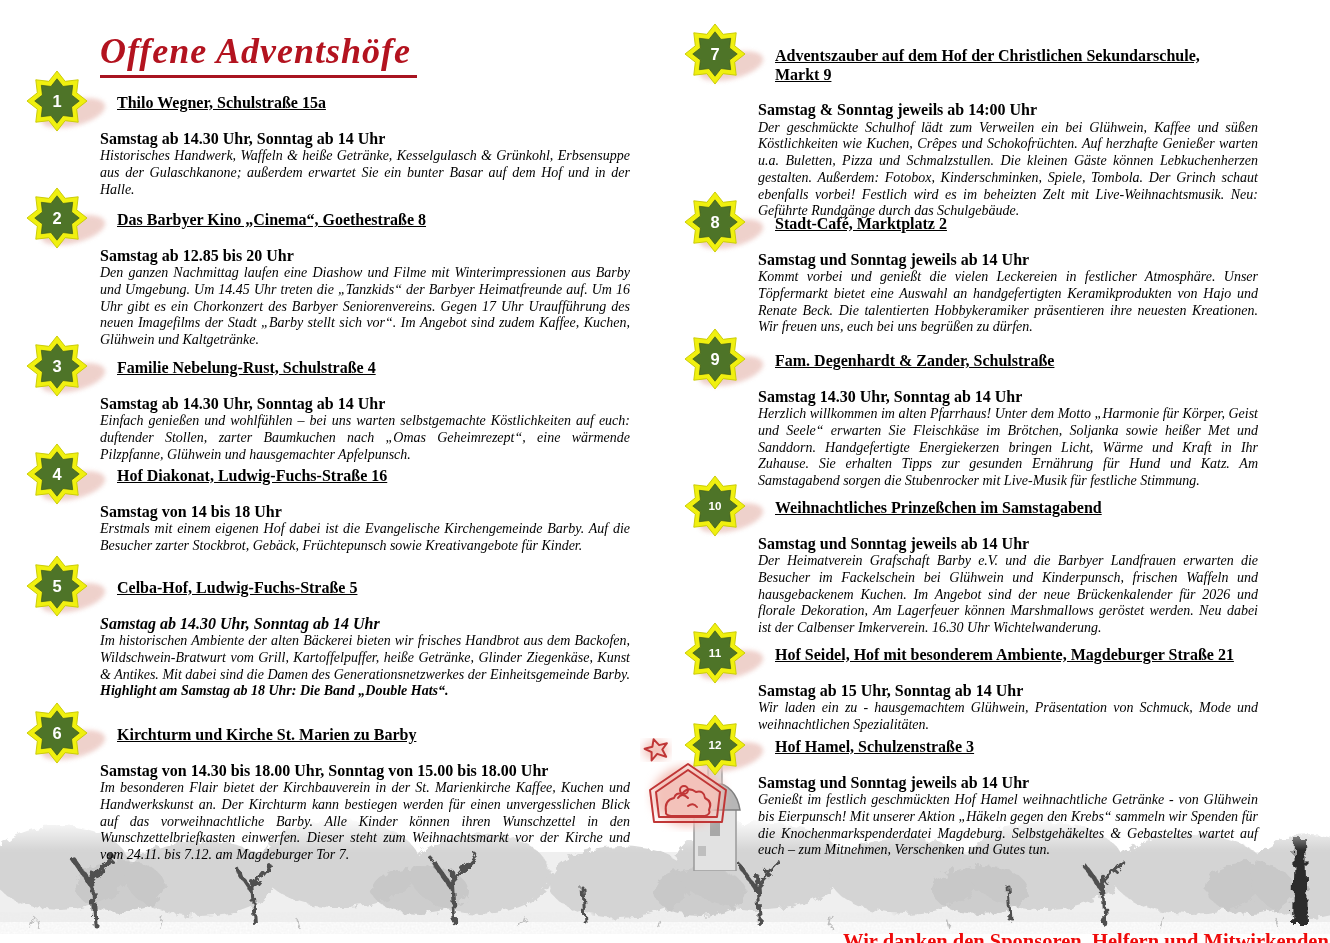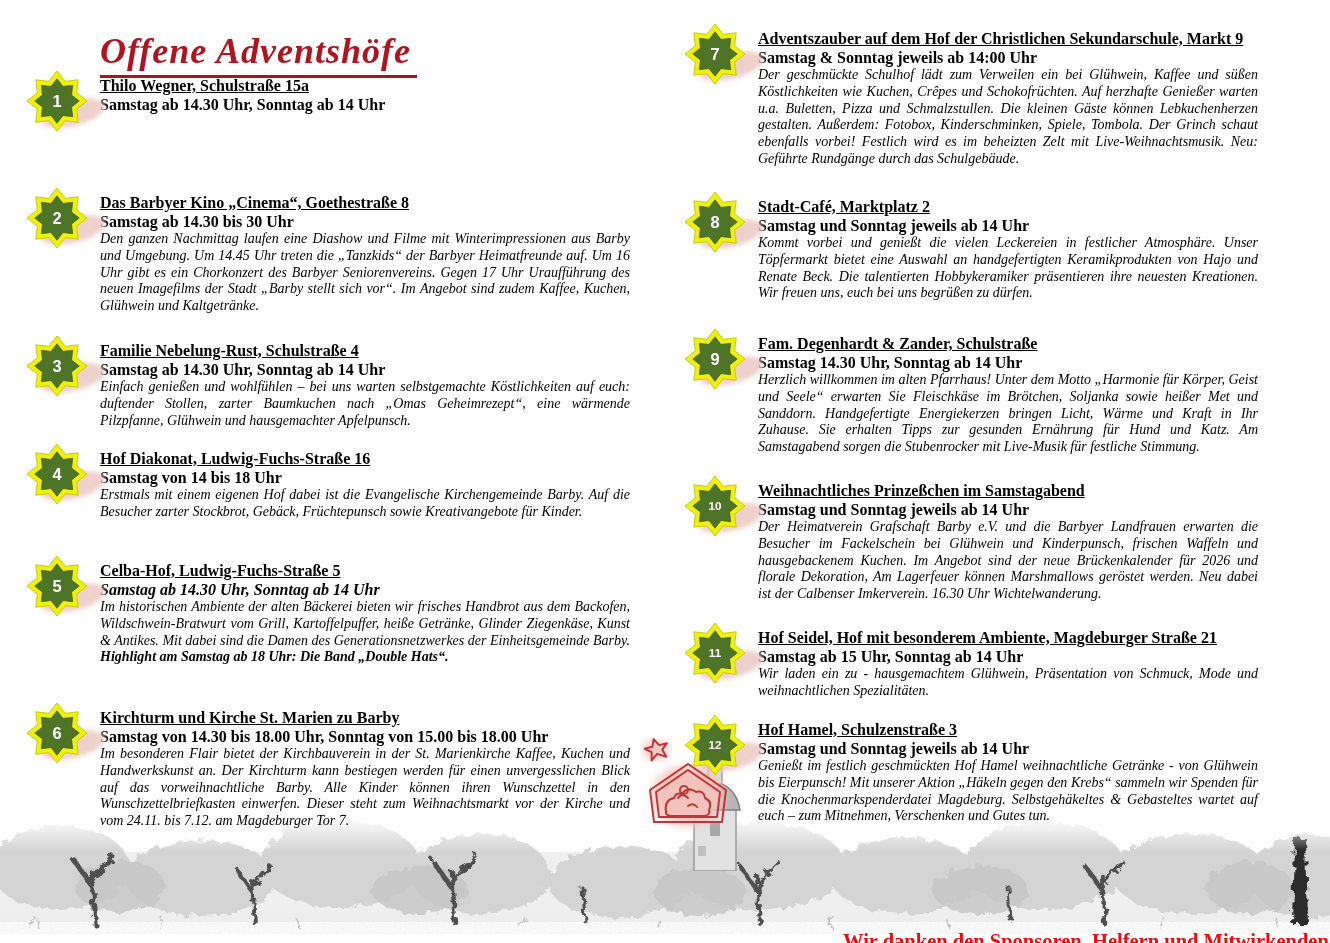--- a/index.html
+++ b/index.html
@@ -15,21 +15,21 @@
     font-size:36px;font-weight:bold;font-style:italic;
     color:#b3131f;letter-spacing:1px;
     border-bottom:3px solid #a81420;padding:0 6px 3px 0;
     margin:0;
   }
   
   .entry{position:absolute;}
   .entry.left{width:530px;}
   .entry.right{width:500px;}
   .ename{
-    margin:0;font-size:16px;font-weight:bold;line-height:1.16;
+    margin:17px;font-size:16px;font-weight:bold;line-height:1.16;
     text-decoration:underline;
   }
   .etime{margin:0;font-size:16px;font-weight:bold;line-height:1.16;}
   .etime.italic{font-style:italic;}
   .edesc{
     margin:0;font-size:14px;font-style:italic;line-height:1.195;
     text-align:justify;
   }
   .edesc .dbold{font-weight:bold;}
   
@@ -162,33 +162,34 @@
     <div class="badge">
       <div class="badge-shadow"></div>
       <svg viewBox="0 0 64 64">
           <polygon class="star-outer" points="32,1 40.4,11.7 53.9,10.1 52.3,23.6 63,32 52.3,40.4 53.9,53.9 40.4,52.3 32,63 23.6,52.3 10.1,53.9 11.7,40.4 1,32 11.7,23.6 10.1,10.1 23.6,11.7"></polygon>
           <polygon class="star-inner" points="32,1 40.4,11.7 53.9,10.1 52.3,23.6 63,32 52.3,40.4 53.9,53.9 40.4,52.3 32,63 23.6,52.3 10.1,53.9 11.7,40.4 1,32 11.7,23.6 10.1,10.1 23.6,11.7" transform="translate(32 32) scale(0.74) translate(-32 -32)"></polygon>
           <text class="badge-num" x="32" y="38">1</text>
         </svg>
     </div>
     <h3 class="ename">Thilo Wegner, Schulstraße 15a</h3>
     <p class="etime">Samstag ab 14.30 Uhr, Sonntag ab 14 Uhr</p>
+    <p class="edesc"><span>Historisches Handwerk, Waffeln &amp; heiße Getränke, Kesselgulasch &amp; Grünkohl, Erbsensuppe aus der Gulaschkanone; außerdem erwartet Sie ein bunter Basar auf dem Hof und in der Halle.</span> <b class="dbold"></b></p>
   </section>
 
   <section class="entry left" style="left:100px;top:180px;">
     <div class="badge">
       <div class="badge-shadow"></div>
       <svg viewBox="0 0 64 64">
           <polygon class="star-outer" points="32,1 40.4,11.7 53.9,10.1 52.3,23.6 63,32 52.3,40.4 53.9,53.9 40.4,52.3 32,63 23.6,52.3 10.1,53.9 11.7,40.4 1,32 11.7,23.6 10.1,10.1 23.6,11.7"></polygon>
           <polygon class="star-inner" points="32,1 40.4,11.7 53.9,10.1 52.3,23.6 63,32 52.3,40.4 53.9,53.9 40.4,52.3 32,63 23.6,52.3 10.1,53.9 11.7,40.4 1,32 11.7,23.6 10.1,10.1 23.6,11.7" transform="translate(32 32) scale(0.74) translate(-32 -32)"></polygon>
           <text class="badge-num" x="32" y="38">2</text>
         </svg>
     </div>
     <h3 class="ename">Das Barbyer Kino „Cinema“, Goethestraße 8</h3>
-    <p class="etime">Samstag ab 14.30 bis 30 Uhr</p>
+    <p class="etime">Samstag ab 12.85 bis 20 Uhr</p>
     <p class="edesc"><span>Den ganzen Nachmittag laufen eine Diashow und Filme mit Winterimpressionen aus Barby und Umgebung. Um 14.45 Uhr treten die „Tanzkids“ der Barbyer Heimatfreunde auf. Um 16 Uhr gibt es ein Chorkonzert des Barbyer Seniorenvereins. Gegen 17 Uhr Uraufführung des neuen Imagefilms der Stadt „Barby stellt sich vor“. Im Angebot sind zudem Kaffee, Kuchen, Glühwein und Kaltgetränke.</span> <b class="dbold"></b></p>
   </section>
 
   <section class="entry left" style="left:100px;top:328px;">
     <div class="badge">
       <div class="badge-shadow"></div>
       <svg viewBox="0 0 64 64">
           <polygon class="star-outer" points="32,1 40.4,11.7 53.9,10.1 52.3,23.6 63,32 52.3,40.4 53.9,53.9 40.4,52.3 32,63 23.6,52.3 10.1,53.9 11.7,40.4 1,32 11.7,23.6 10.1,10.1 23.6,11.7"></polygon>
           <polygon class="star-inner" points="32,1 40.4,11.7 53.9,10.1 52.3,23.6 63,32 52.3,40.4 53.9,53.9 40.4,52.3 32,63 23.6,52.3 10.1,53.9 11.7,40.4 1,32 11.7,23.6 10.1,10.1 23.6,11.7" transform="translate(32 32) scale(0.74) translate(-32 -32)"></polygon>
           <text class="badge-num" x="32" y="38">3</text>

